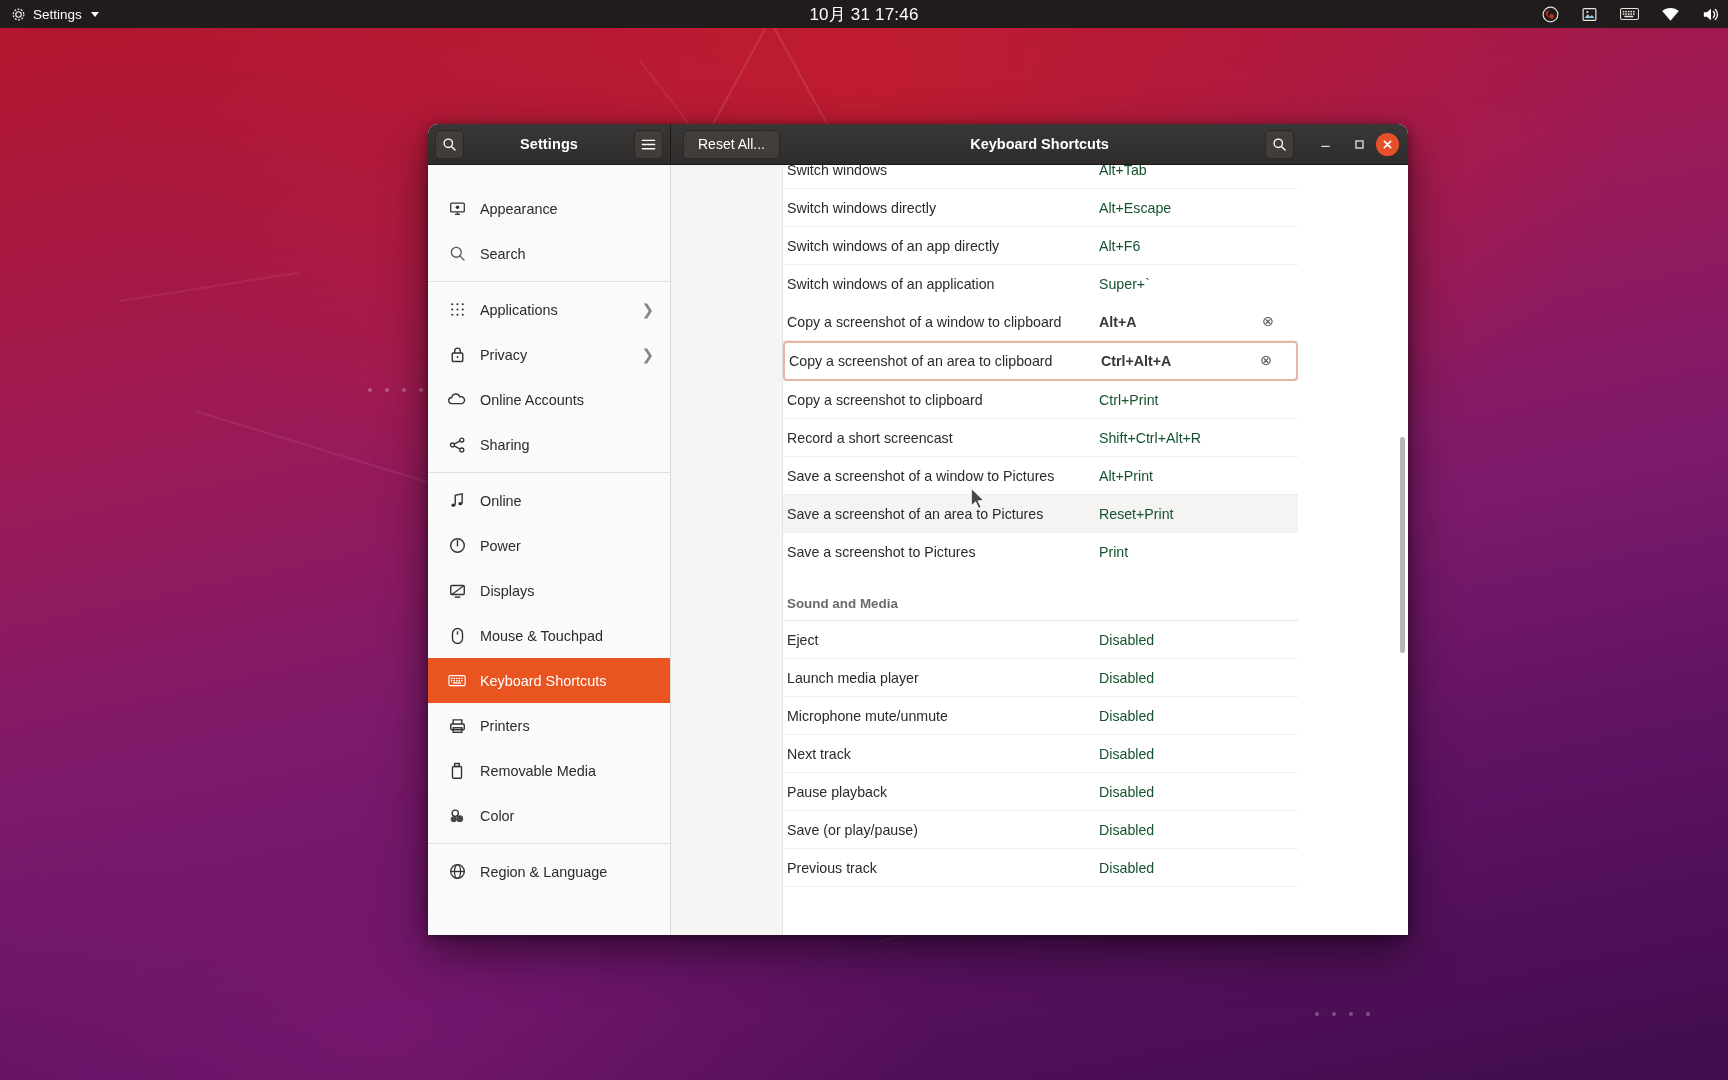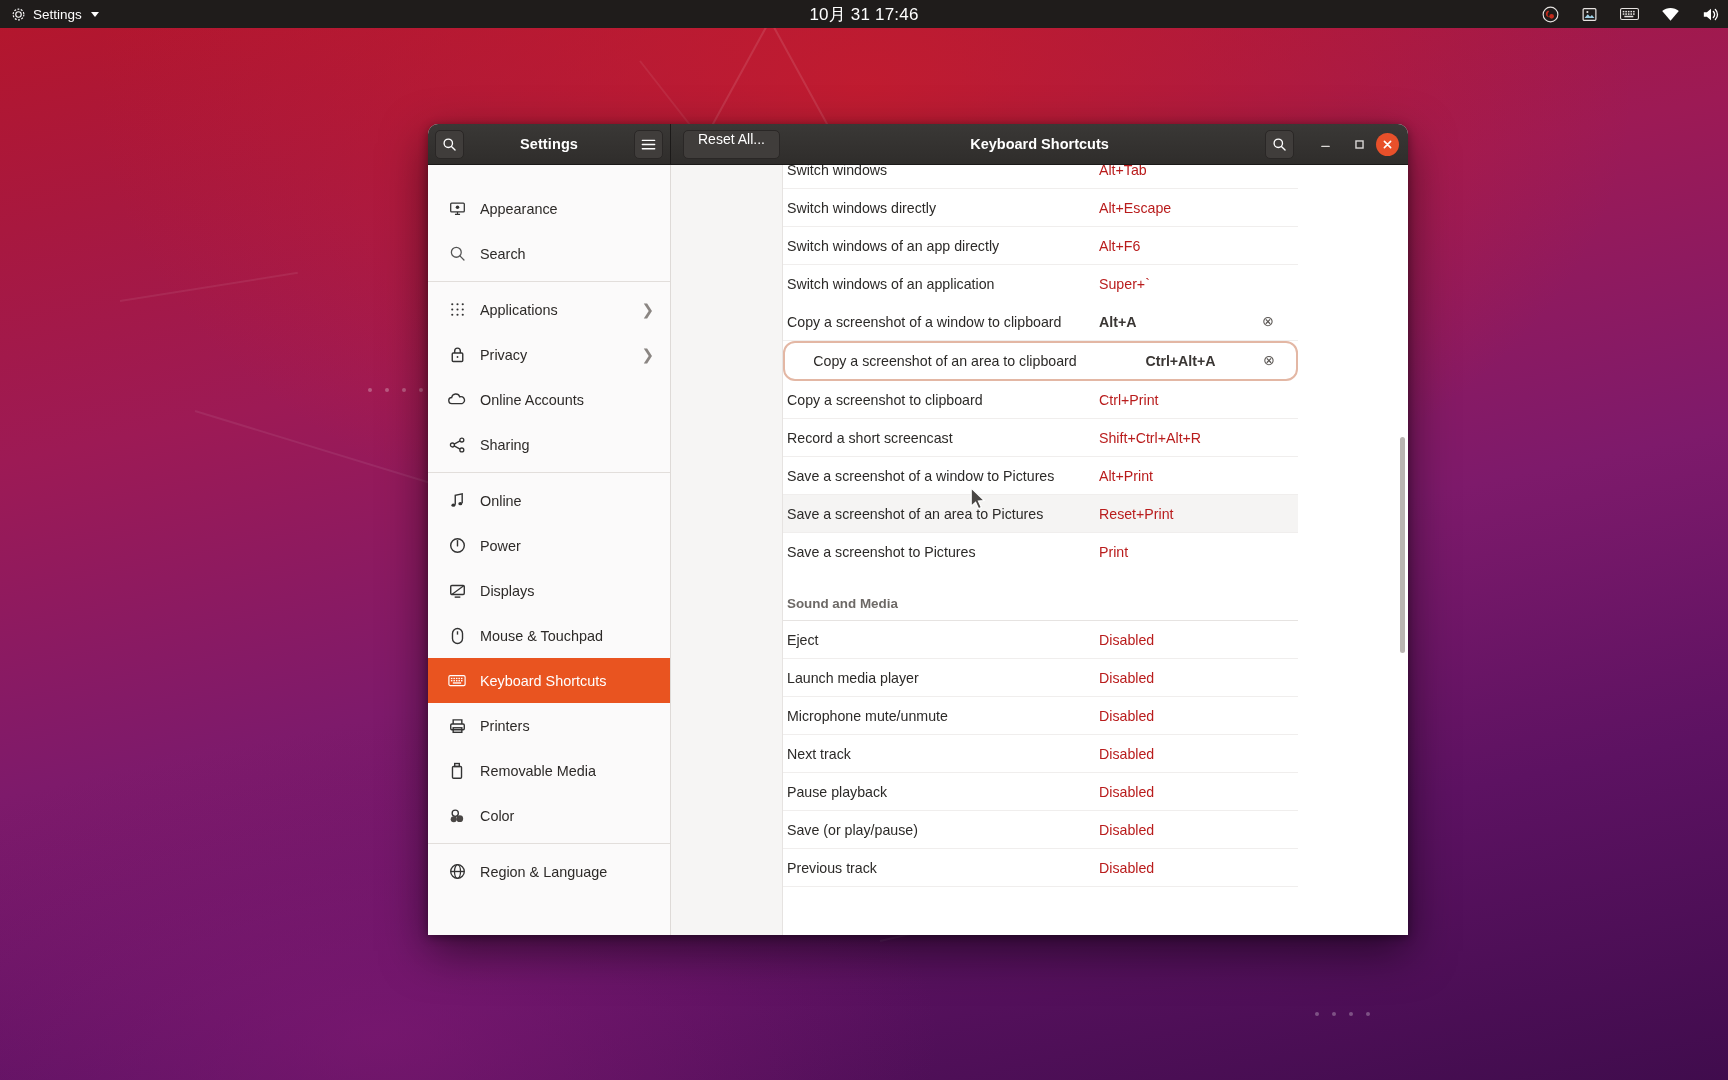--- a/index.html
+++ b/index.html
@@ -60,21 +60,21 @@
     width:29px; height:29px; border-radius:5px;
     background:#403d3b; border:1px solid #2a2726;
     display:flex; align-items:center; justify-content:center;
     cursor:default;
   }
   .win-title { color:#ffffff; font-size:14.5px; font-weight:bold; letter-spacing:.1px; }
   .tb-pane-right { flex:1; display:flex; align-items:center; padding:0 9px 0 12px; position:relative; }
   .reset-btn {
     height:29px; padding:0 14px; border-radius:5px;
     background:#403d3b; border:1px solid #2a2726;
-    color:#ffffff; font-size:14px; display:flex; 
+    color:#ffffff; font-size:14px; display:flex; align-items:center;
   }
   .right-title { position:absolute; left:0; right:0; text-align:center; color:#fff; font-size:14.5px; font-weight:bold; pointer-events:none; }
   .winctl { margin-left:auto; display:flex; align-items:center; gap:0; z-index:2; }
   .wc { width:34px; height:34px; display:flex; align-items:center; justify-content:center; border-radius:50%; }
   .wc-search { width:29px;height:29px;border-radius:5px;background:#403d3b;border:1px solid #2a2726; margin-right:14px; }
   .wc-close { background:#e8502a; width:23px; height:23px; }
   .wc-min, .wc-max { color:#dcd9d7; }
 
   
   .wbody { flex:1; display:flex; min-height:0; }
@@ -99,25 +99,25 @@
   .panel-pad-l { width:112px; flex:0 0 112px; background:#f6f5f4; border-right:1px solid #e6e3e1; }
   .sc-list { flex:1; position:relative; overflow:hidden; }
   .sc-inner { position:absolute; left:0; right:0; top:-14px; }
   .sc-row {
     height:38px; display:flex; align-items:center;
     padding:0 18px 0 4px; border-bottom:1px solid #f0eeed;
     font-size:14.2px; color:#2c2a28; position:relative;
   }
   .sc-row.hover { background:#f5f4f3; }
   .sc-row.selected {
-    border:2px solid #e3b7a4; border-radius:12px;
-    background:#ffffff; height:40px;text-align:center;
+    border:2px solid #e3b7a4; border-radius:4px;
+    background:#ffffff; height:40px;
   }
   .sc-name { flex:0 0 312px; white-space:nowrap; overflow:hidden; }
-  .sc-key { flex:1; color:#b91c1c; white-space:nowrap; }
+  .sc-key { flex:1; color:#14532d; white-space:nowrap; }
   .sc-key.set { color:#3a3634; font-weight:bold; }
   .sc-clear { width:18px; height:18px; flex:0 0 18px; color:#5c5855; }
   .sc-section {
     height:50px; display:flex; align-items:flex-end; padding:0 0 9px 4px;
     font-size:13.4px; font-weight:bold; color:#6d6966;
     border-bottom:1px solid #e6e3e1;
   }
 
   .vscroll {
     position:absolute; right:3px; top:272px; width:5px; height:216px;

